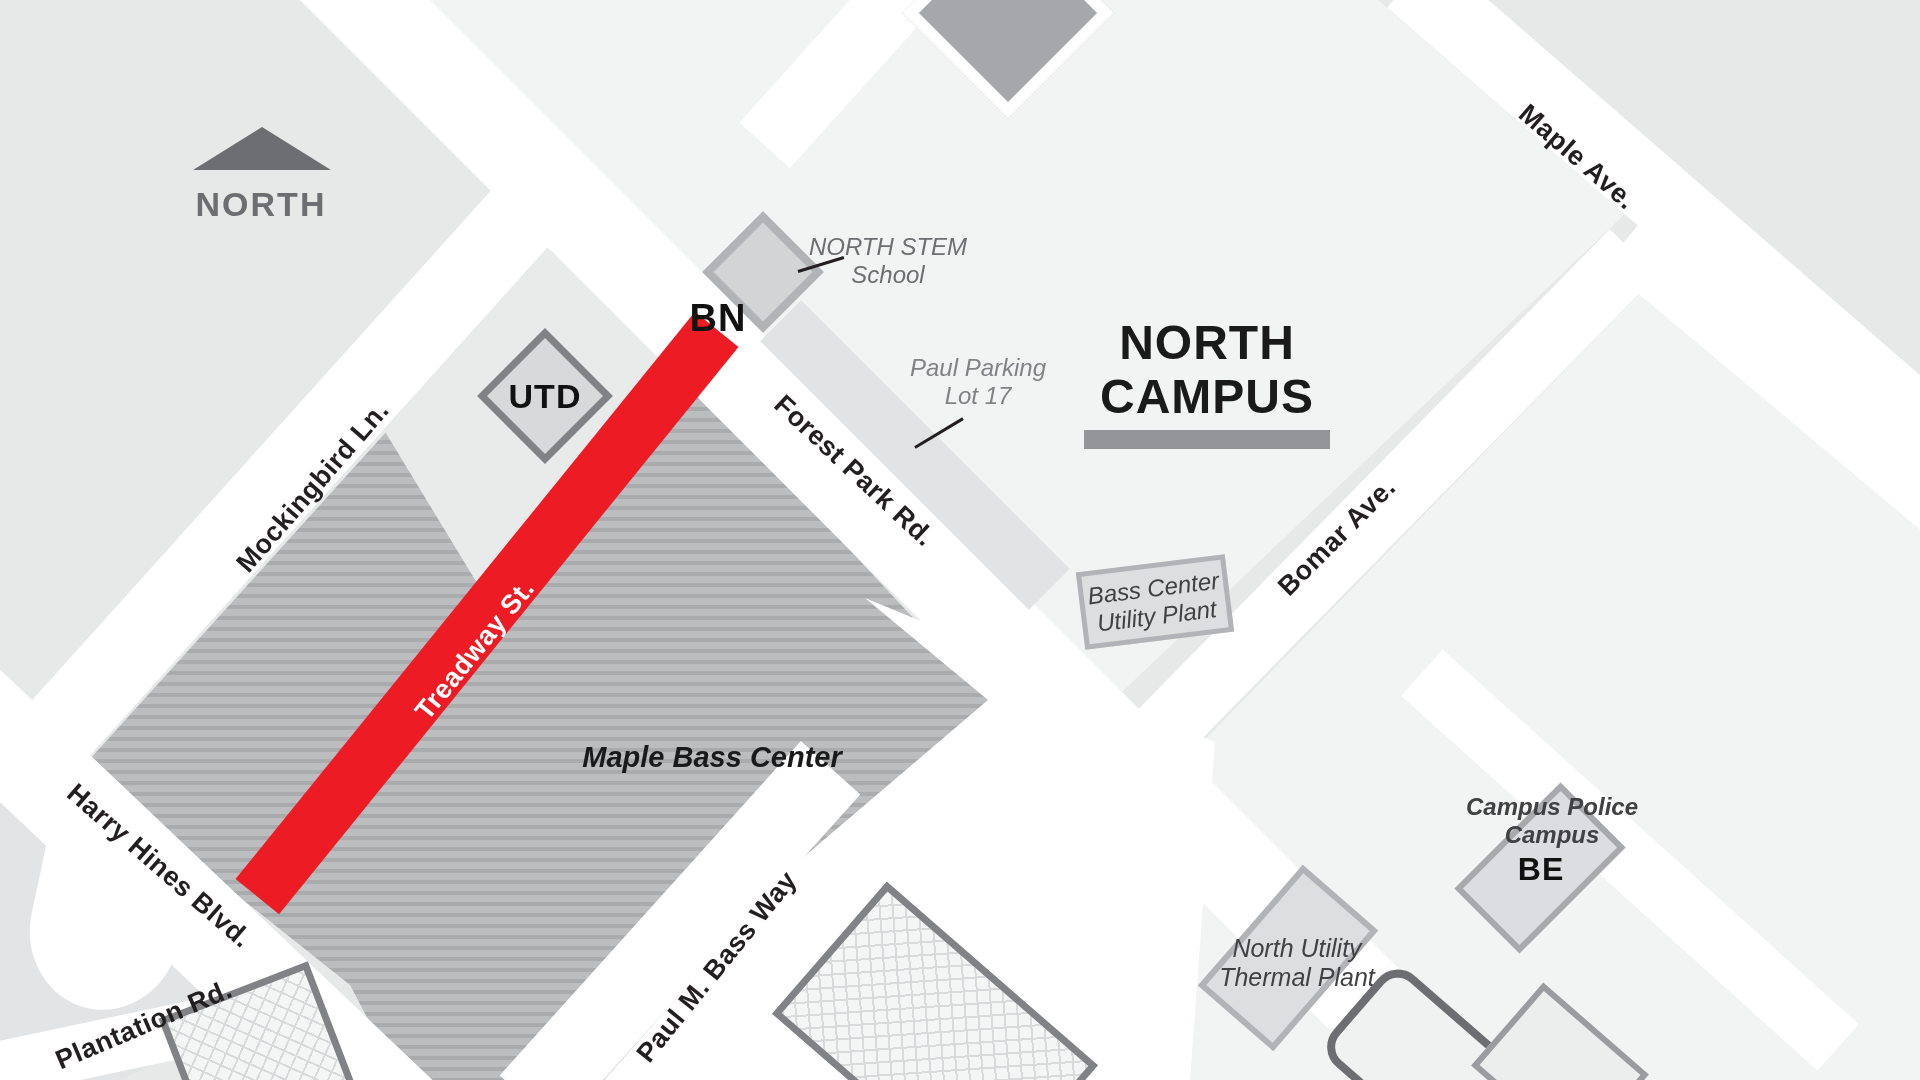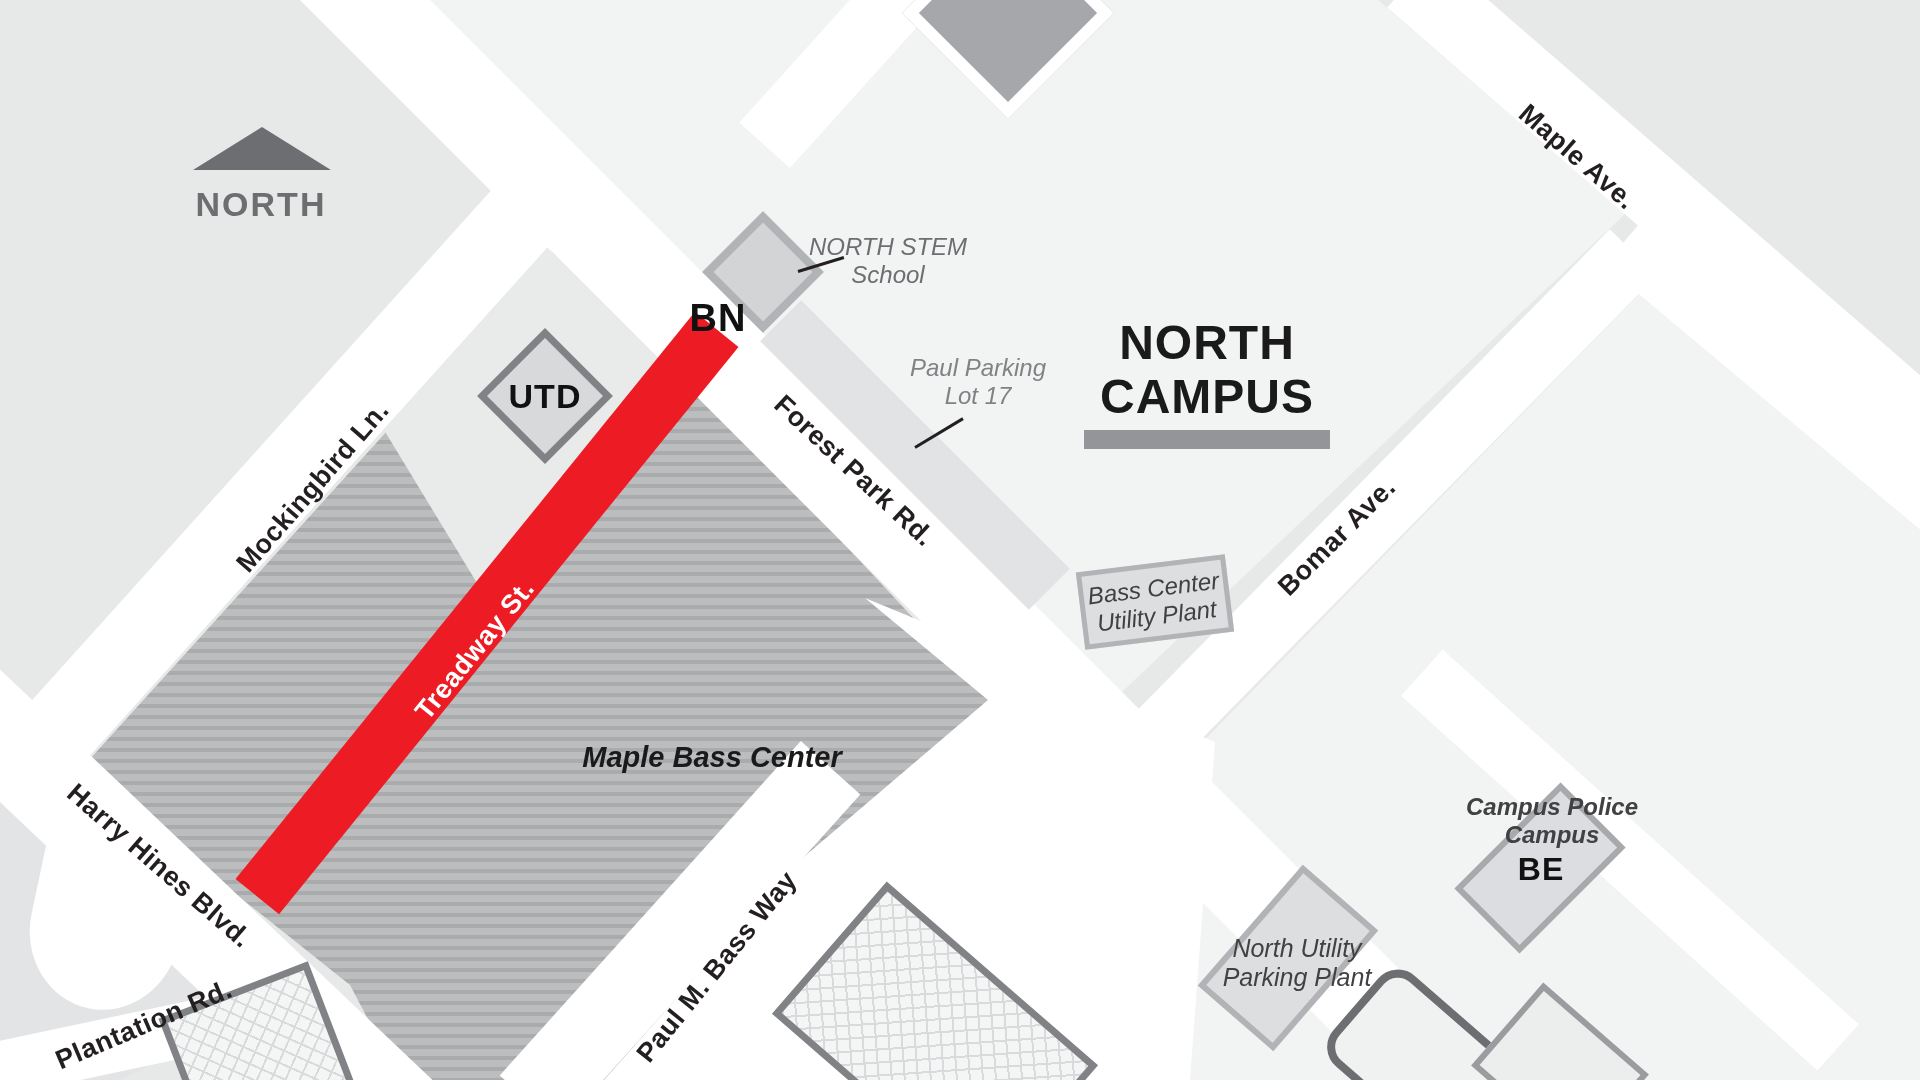--- a/index.html
+++ b/index.html
@@ -85,21 +85,21 @@
   <div class="bldg" style="left:1465px;top:822px;width:150px;height:92px;background:#dcdde0;border:6px solid #a7a9ac;transform:rotate(-45deg);"></div>
   <div class="code" style="left:1541px;top:869px;font-size:32px;">BE</div>
   <div class="ann" style="left:1552px;top:821px;color:#414042;font-weight:bold;">
     <span>Campus Police</span>
     <span>Campus</span>
   </div>
 
   <div class="bldg" style="left:1208px;top:908px;width:160px;height:100px;background:#dcdee0;border:6px solid #b1b3b6;transform:rotate(-49deg);"></div>
   <div class="ann" style="left:1297px;top:963px;color:#414042;font-size:25px;">
     <span>North Utility</span>
-    <span>Parking Plant</span>
+    <span>Thermal Plant</span>
   </div>
 
   <div class="bldg" style="left:1360px;top:975px;width:120px;height:170px;background:#f0f1f1;border:8px solid #6d6e71;border-radius:26px;transform:rotate(-49deg);"></div>
   <div class="bldg" style="left:1505px;top:1000px;width:110px;height:140px;background:#eceded;border:6px solid #9a9c9f;transform:rotate(-49deg);"></div>
   <div class="bldg lattice" style="left:180px;top:985px;width:160px;height:150px;border:7px solid #808285;transform:rotate(-21deg);"></div>
   <div class="bldg lattice" style="left:795px;top:952px;width:280px;height:175px;border:7px solid #808285;transform:rotate(41deg);"></div>
 
   <div class="leader" style="left:798px;top:270px;width:48px;transform:rotate(-17deg);"></div>
   <div class="leader" style="left:915px;top:446px;width:56px;transform:rotate(-31deg);"></div>
 

